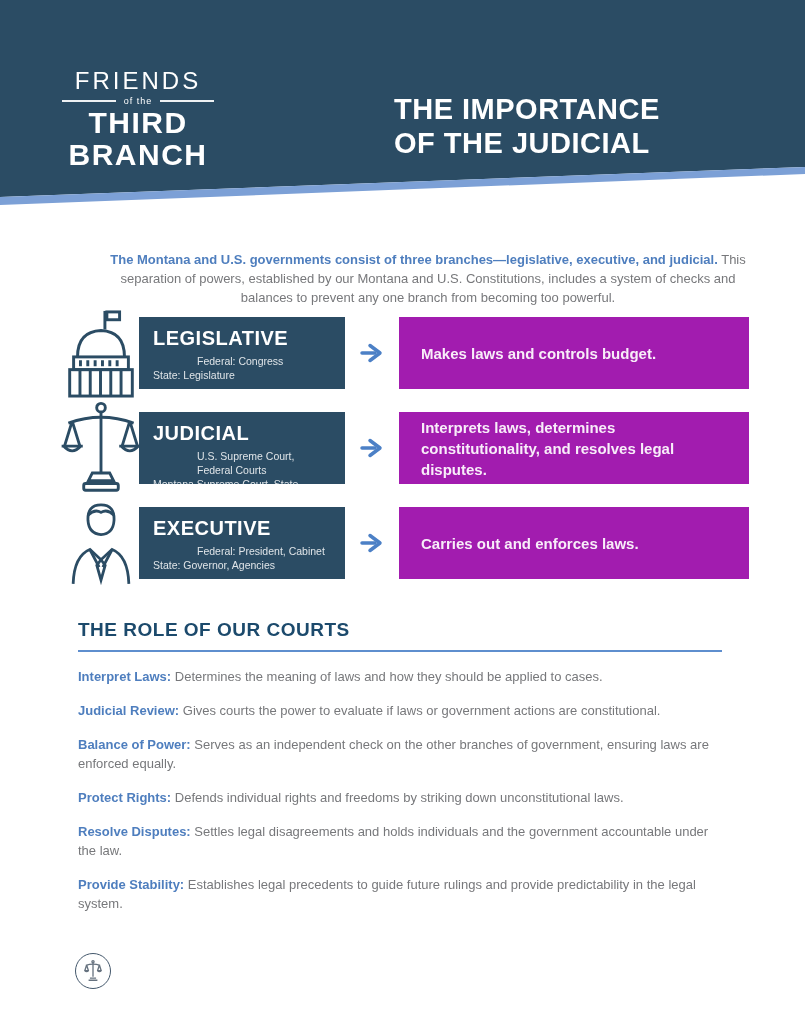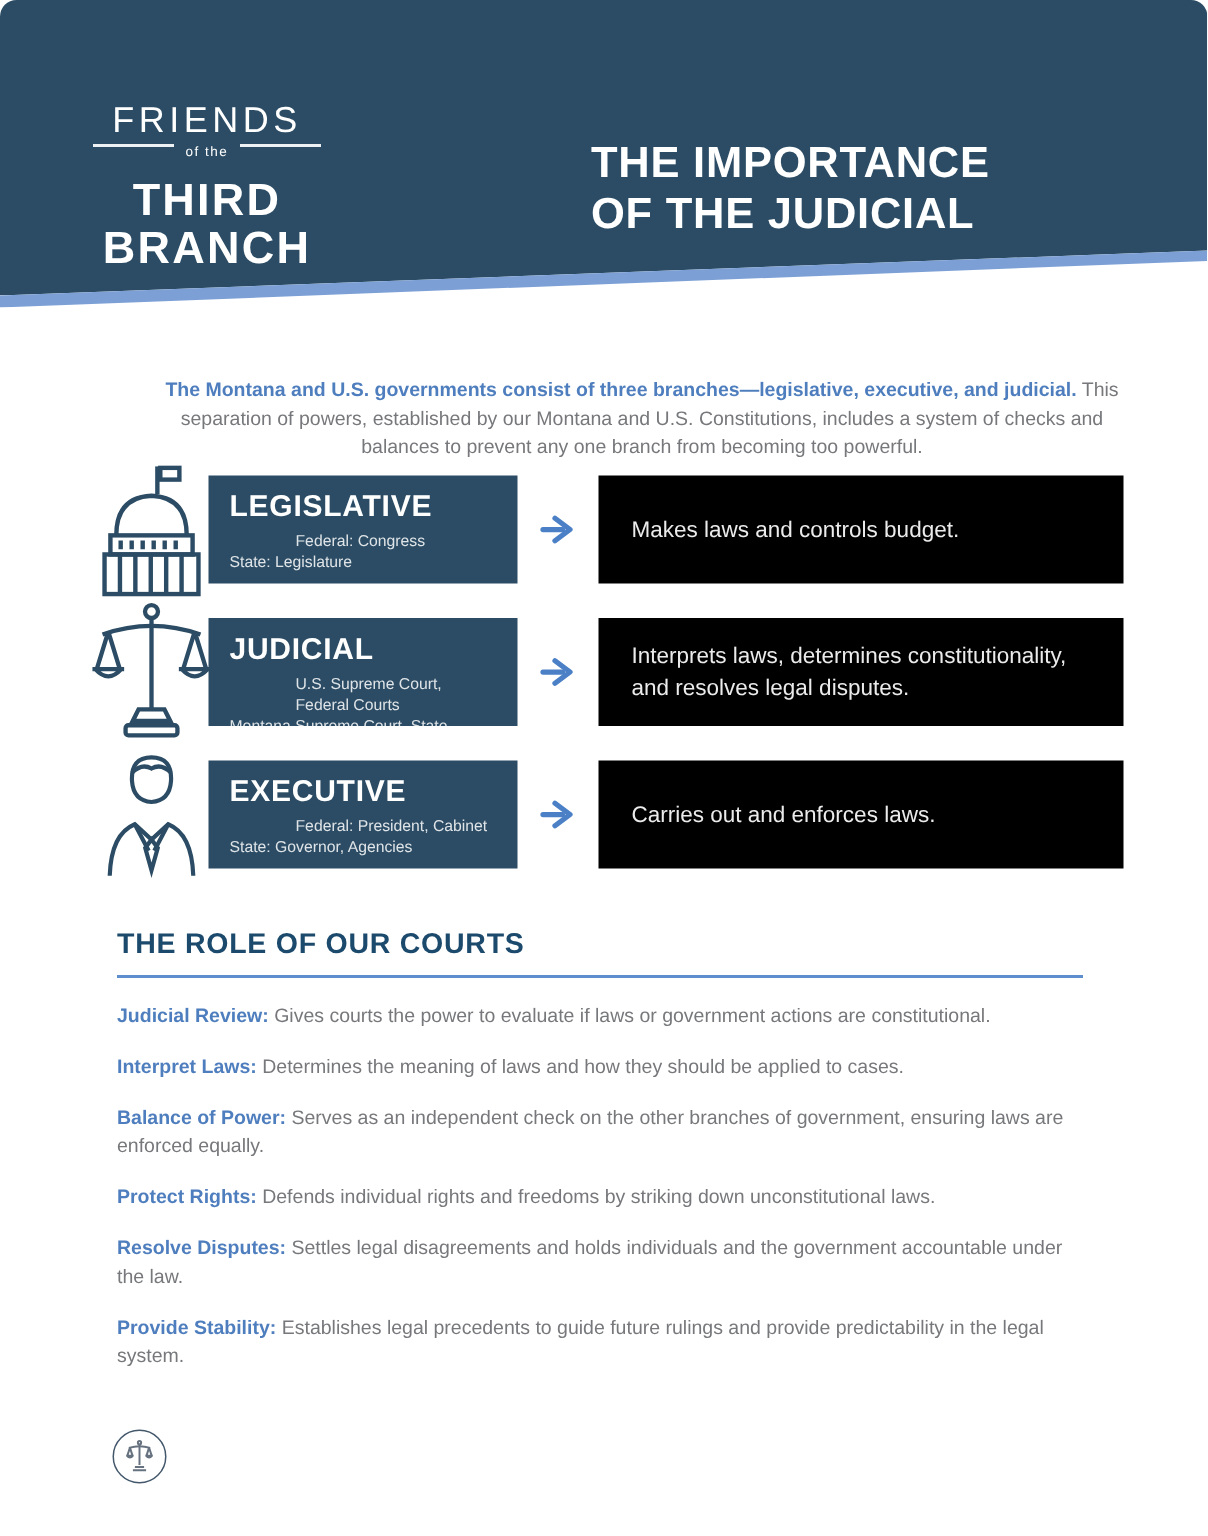--- a/index.html
+++ b/index.html
@@ -1,50 +1,50 @@
 <!DOCTYPE html>
 <html><head>
 <meta charset="utf-8">
 <style>
   * { margin:0; padding:0; box-sizing:border-box; }
   body { background:#ffffff; font-family:"Liberation Sans", sans-serif; }
-  .page { position:relative; width:805px; height:1024px; margin:0 auto; background:#ffffff; overflow:hidden;border-radius:11px; }
+  .page { position:relative; width:805px; height:1024px; margin:0 auto; background:#ffffff; overflow:hidden; }
 
   
   .hero { position:relative; width:805px; height:212px; }
   .hero-bg { position:absolute; inset:0; background:#2B4C64;
              clip-path:polygon(0 0, 100% 0, 100% 167px, 0 197px); }
   .hero-stripe { position:absolute; inset:0; background:#7CA0D6;
              clip-path:polygon(0 197px, 100% 167px, 100% 174px, 0 205px); }
   .logo { position:absolute; left:58px; top:68px; width:160px; text-align:center; color:#ffffff; }
   .logo-friends { font-size:24px; font-weight:400; letter-spacing:3px; line-height:26px; }
-  .logo-ofthe { display:flex; gap:8px; margin:2px 4px 12px 4px;
+  .logo-ofthe { display:flex; align-items:center; gap:8px; margin:2px 4px 1px 4px;
                 font-size:9px; letter-spacing:1px; line-height:10px; }
   .logo-ofthe .hline { flex:1; height:2px; background:rgba(255,255,255,.92); }
   .logo-third, .logo-branch { font-size:30px; font-weight:700; letter-spacing:1.5px; line-height:32px; }
   .hero-title { position:absolute; left:394px; top:92px; color:#ffffff;
                 font-size:29px; font-weight:700; letter-spacing:.5px; line-height:34px; }
 
   
   .intro { margin:38px 60px 0 94px; width:668px; font-size:13px; line-height:19px; color:#77787B;text-align:center; }
   .intro .lead { color:#4E7EBE; font-weight:700; }
 
   
   .branches { margin:10px 0 0 62px; }
   .branch-row { display:flex; align-items:center; height:72px; margin-bottom:23px; }
   .icon-cell { width:77px; display:flex; align-items:center; justify-content:center; overflow:visible; }
   .icon-cell svg { overflow:visible; }
   .dark-box { width:206px; height:72px; background:#2B4C64; color:#ffffff; padding:12px 14px; }
   .branch-name { font-size:20px; font-weight:700; letter-spacing:.5px; line-height:18px; }
   .branch-sub { font-size:10.5px; color:rgba(255,255,255,.85); line-height:14px; }
   .branch-sub.first { margin-top:7px;padding-left:44px; }
   .arrow-cell { width:54px; display:flex; align-items:center; justify-content:center; }
-  .blue-box { width:350px; height:72px; background:#000000; color:rgba(255,255,255,.92);
+  .blue-box { width:350px; height:72px; background:#a21caf; color:rgba(255,255,255,.92);
               font-size:15px; line-height:21px; display:flex; align-items:center;
-              padding:6px 14px 6px 22px; }
+              padding:6px 14px 6px 22px;font-weight:bold; }
 
   
   .roles { margin:40px 60px 15px 78px; width:644px; }
   .roles h2 { font-size:19px; font-weight:700; letter-spacing:.5px; color:#1C4A6C; }
   .roles .rule { height:2px; background:#5E8ECE; margin-top:9px; }
   .role { margin-top:15px; font-size:13px; line-height:19px; color:#77787B; }
   .role strong { color:#4E7EBE; font-weight:700; }
 
   
   .footer-badge { position:absolute; left:75px; top:953px; width:36px; height:36px;
@@ -168,26 +168,26 @@
       </div>
     </div>
 
   </section>
 
   <section class="roles">
     <h2>THE ROLE OF OUR COURTS</h2>
     <div class="rule"></div>
 
     <p class="role">
+      <strong>Interpret Laws:</strong>
+      <span>Determines the meaning of laws and how they should be applied to cases.</span>
+    </p>
+    <p class="role">
       <strong>Judicial Review:</strong>
       <span>Gives courts the power to evaluate if laws or government actions are constitutional.</span>
-    </p>
-    <p class="role">
-      <strong>Interpret Laws:</strong>
-      <span>Determines the meaning of laws and how they should be applied to cases.</span>
     </p>
     <p class="role">
       <strong>Balance of Power:</strong>
       <span>Serves as an independent check on the other branches of government, ensuring laws are enforced equally.</span>
     </p>
     <p class="role">
       <strong>Protect Rights:</strong>
       <span>Defends individual rights and freedoms by striking down unconstitutional laws.</span>
     </p>
     <p class="role">

